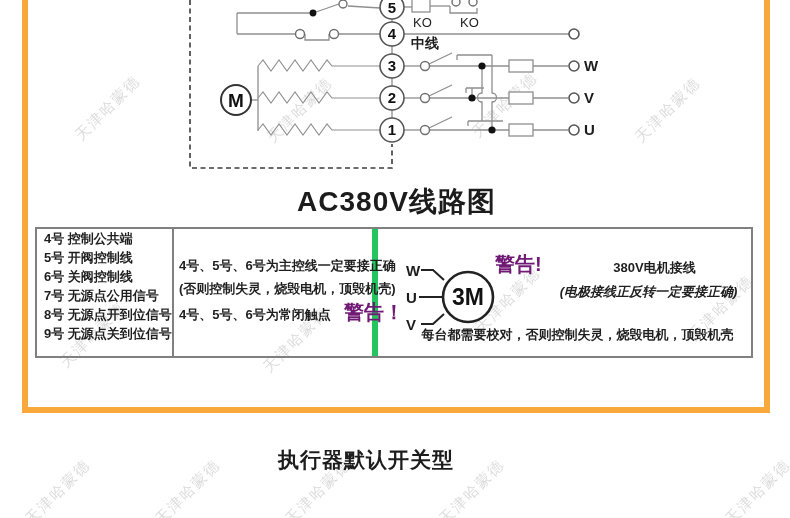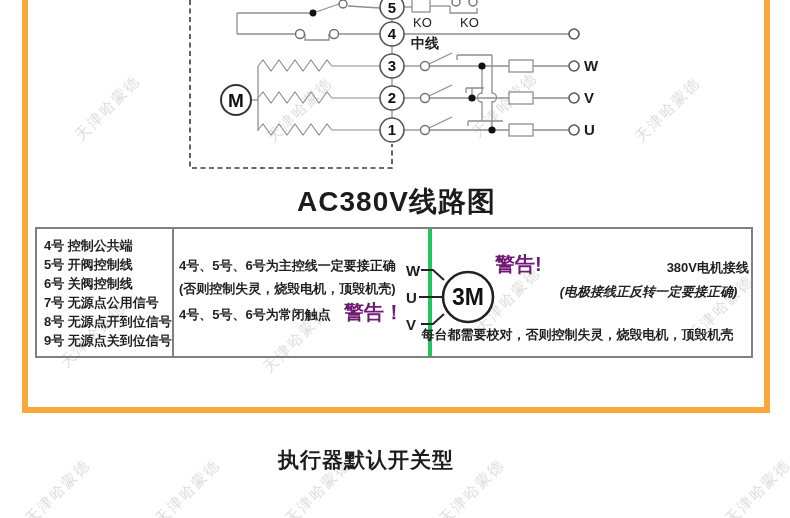--- a/index.html
+++ b/index.html
@@ -17,24 +17,24 @@
   .bar-bottom{left:22px;top:407px;width:748px;height:6px;}
 
   .circuit-svg{position:absolute;left:0;top:0;z-index:1;}
 
   .diagram-title{position:absolute;left:22px;top:183px;width:749px;text-align:center;font-size:28px;font-weight:700;color:#1c1c1c;z-index:2;letter-spacing:1px;}
 
   
   .spec-table{position:absolute;left:35px;top:227px;width:718px;height:131px;border:2px solid #808080;box-sizing:border-box;z-index:2;}
   .cell{position:absolute;top:0;height:100%;box-sizing:border-box;}
   .cell-1{left:0;width:137px;border-right:2px solid #808080;}
-  .cell-2{left:137px;width:258px;border-right:4px solid #22c55e;}
+  .cell-2{left:137px;width:204px;border-right:6px solid #22c55e;}
   .cell-3{left:363px;width:355px;}
   .legend-row{position:relative;font-size:13px;font-weight:700;color:#1f1f1f;line-height:19px;padding-left:7px;white-space:nowrap;}
-  .legend-rows{padding-top:7px;}
+  .legend-rows{}
   .mid-line{position:absolute;left:5px;font-size:13px;font-weight:700;color:#1f1f1f;white-space:nowrap;}
   .warn-big{font-size:20px;font-weight:700;color:#701a75;}
   .mid-warn{position:absolute;left:170px;top:70px;}
   .right-line{position:absolute;font-size:13px;font-weight:700;color:#1f1f1f;text-align:center;white-space:nowrap;}
   .right-warn{position:absolute;left:95px;top:22px;}
   .mini-motor{position:absolute;left:4px;top:16px;}
 
   .footer-title{position:absolute;left:0;top:446px;width:732px;text-align:center;font-size:21px;font-weight:700;color:#1c1c1c;z-index:2;letter-spacing:1px;}
 
   svg text{font-family:"Liberation Sans","DejaVu Sans",sans-serif;}
@@ -198,21 +198,21 @@
           <path d="M15,52 h23"></path>
           <path d="M17,79 h12 l11,-10"></path>
         </g>
         <circle cx="64" cy="52" r="25" fill="#fff" stroke="#222" stroke-width="2.6"></circle>
         <text x="64" y="60" text-anchor="middle" font-size="23" font-weight="bold" fill="#111">3M</text>
         <text x="2" y="31" font-size="15" font-weight="bold" fill="#1c1c1c">W</text>
         <text x="2" y="58" font-size="15" font-weight="bold" fill="#1c1c1c">U</text>
         <text x="2" y="85" font-size="15" font-weight="bold" fill="#1c1c1c">V</text>
       </svg>
       <div class="right-warn warn-big">警告!</div>
-      <div class="right-line" style="left:160px;right:6px;top:30px;text-align:right;">380V电机接线</div>
+      <div class="right-line" style="left:160px;right:6px;top:30px;">380V电机接线</div>
       <div class="right-line" style="left:150px;right:8px;top:54px;font-style:italic;">(电极接线正反转一定要接正确)</div>
       <div class="right-line" style="left:4px;right:4px;top:97px;">每台都需要校对，否则控制失灵，烧毁电机，顶毁机壳</div>
     </div>
   </div>
 
   <div class="footer-title">执行器默认开关型</div>
 
   <div class="bar bar-left"></div>
   <div class="bar bar-right"></div>
   <div class="bar bar-bottom"></div>

